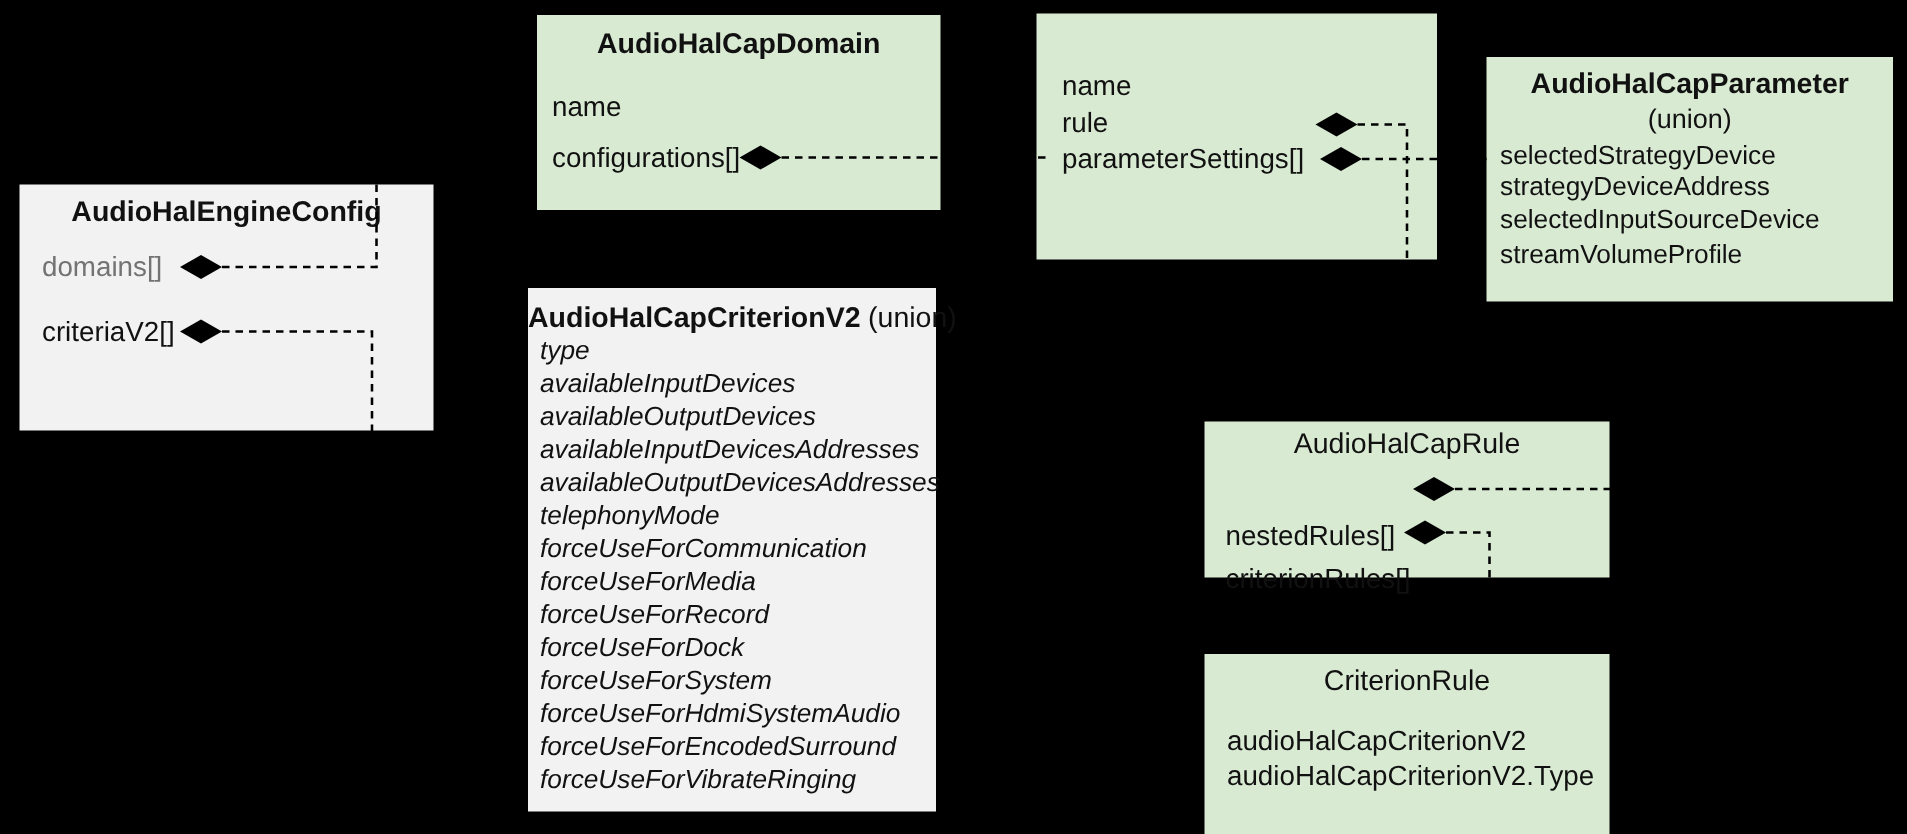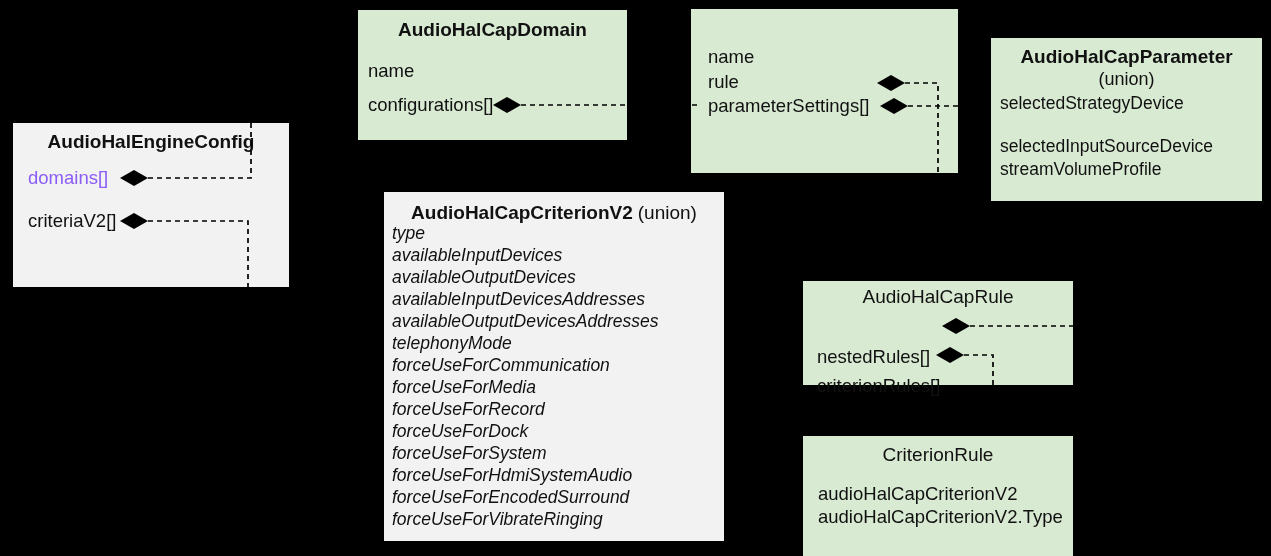--- a/index.html
+++ b/index.html
@@ -57,21 +57,21 @@
     box-sizing: border-box;
     color: #111111;
   }
   .box-engine .field        { padding-left: 15px; font-size: 18.5px; }
   .box-domain .field        { padding-left: 10px; font-size: 18.5px; }
   .box-configuration .field { padding-left: 17px; font-size: 18.5px; }
   .box-parameter .field     { padding-left: 9px;  font-size: 17.5px; }
   .box-criterionv2 .field   { padding-left: 8px;  font-size: 17.5px; font-style: italic; }
   .box-rule .field          { padding-left: 14px; font-size: 18.5px; margin-top: 31px; }
   .box-criterionrule .field { padding-left: 15px; font-size: 18.5px; }
-  .field.green-field { color: #8b5cf6; }
+  .field.green-field { color: #737373; }
   svg.overlay {
     position: absolute;
     top: 0;
     left: 0;
     pointer-events: none;
   }
   svg.overlay path {
     fill: none;
     stroke: #000000;
     stroke-width: 1.7;
@@ -102,25 +102,26 @@
   <div class="box green box-configuration" style="left:691px; top:9px; width:267px; height:164px;">
     <div class="field" style="top:37px">name</div>
     <div class="field" style="top:62px">rule</div>
     <div class="field" style="top:86px">parameterSettings[]</div>
   </div>
 
   <div class="box green box-parameter" style="left:991px; top:10px; width:271px; height:163px;margin-top:28px;">
     <div class="box-title bold" style="top:8px">AudioHalCapParameter</div>
     <div class="box-subtitle" style="top:30px">(union)</div>
     <div class="field" style="top:54px">selectedStrategyDevice</div>
+    <div class="field" style="top:75px">strategyDeviceAddress</div>
     <div class="field" style="top:97px">selectedInputSourceDevice</div>
     <div class="field" style="top:120px">streamVolumeProfile</div>
   </div>
 
-  <div class="box gray box-criterionv2" style="left:352px; top:192px; width:340px; height:349px;margin-left:32px;">
+  <div class="box gray box-criterionv2" style="left:352px; top:192px; width:272px; height:349px;">
     <div class="box-title" style="top:10px">
       <span style="font-weight:bold">AudioHalCapCriterionV2</span><span class="title-union">(union)</span>
     </div>
     <div class="field" style="top:30px">type</div>
     <div class="field" style="top:52px">availableInputDevices</div>
     <div class="field" style="top:74px">availableOutputDevices</div>
     <div class="field" style="top:96px">availableInputDevicesAddresses</div>
     <div class="field" style="top:118px">availableOutputDevicesAddresses</div>
     <div class="field" style="top:140px">telephonyMode</div>
     <div class="field" style="top:162px">forceUseForCommunication</div>

